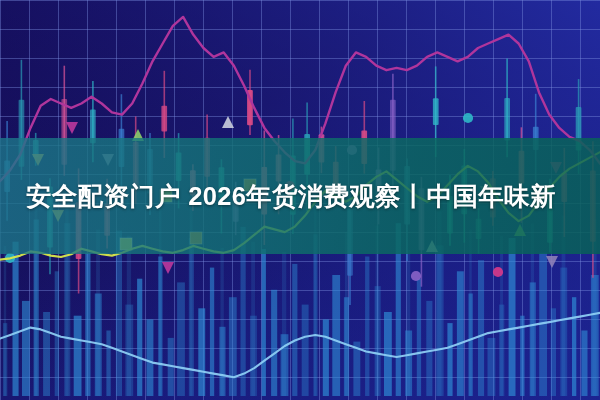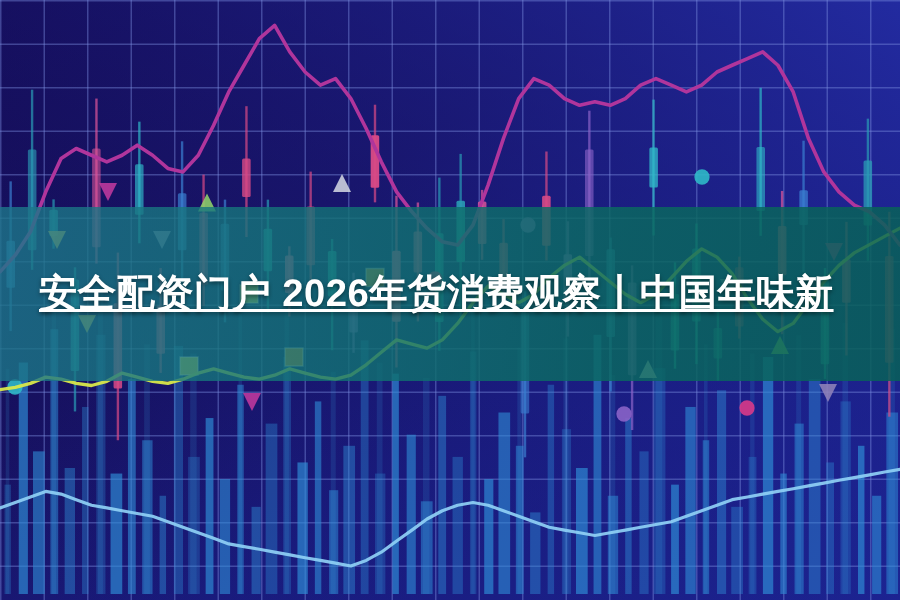--- a/index.html
+++ b/index.html
@@ -20,21 +20,20 @@
        rgba(8,96,88,0.86) 100%);
     box-sizing:border-box;
   }
   #title{
     position:absolute;left:0;top:138px;width:588px;height:116px;
     display:flex;flex-direction:column;align-items:center;justify-content:center;
     color:#ffffff;font-weight:bold;font-size:25.5px;line-height:37px;
     letter-spacing:0.3px;
     text-shadow:0 1px 3px rgba(0,0,0,0.45);
     box-sizing:border-box;
-    text-decoration:underline;
   }
   #title .ln{white-space:nowrap;}
   #title .ln1{align-self:flex-start;margin-left:26px;}
   #title .ln2{align-self:center;}
 </style>
 </head>
 <body>
 
 <div id="stage">
 

